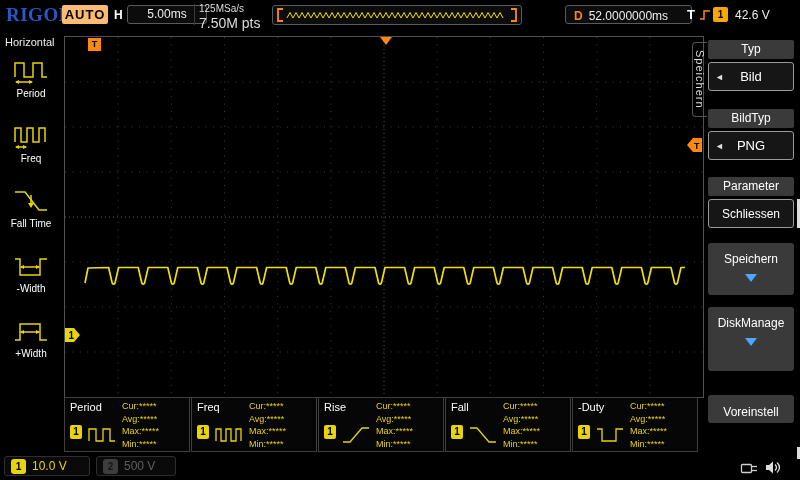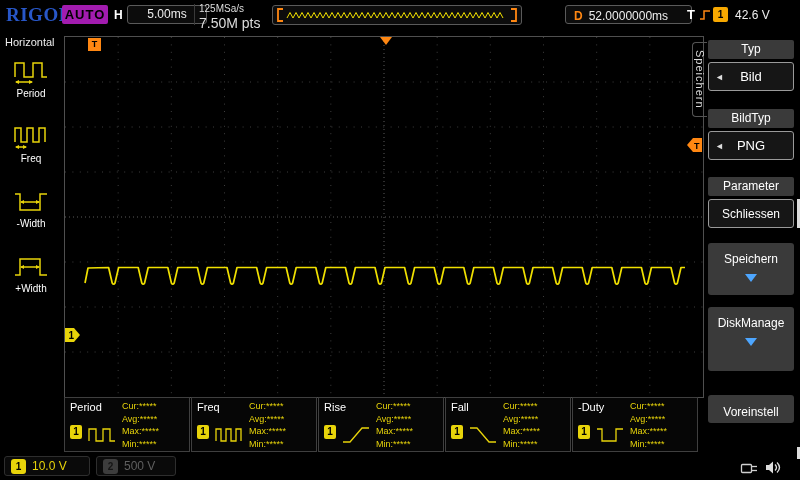--- a/index.html
+++ b/index.html
@@ -3,21 +3,21 @@
 <meta charset="utf-8">
 <style>
   html,body{margin:0;padding:0;background:#000;}
   body{width:800px;height:480px;position:relative;overflow:hidden;
        font-family:"Liberation Sans",sans-serif;color:#fff;}
   .abs{position:absolute;}
 
   
   .logo{left:6px;top:4px;font-family:"Liberation Serif",serif;font-weight:bold;
         font-size:19px;color:#2857c8;letter-spacing:0.5px;}
-  .autobadge{left:62px;top:5px;width:46px;height:19px;background:#a21caf;color:#000;
+  .autobadge{left:62px;top:5px;width:46px;height:19px;background:#fdba74;color:#000;
              font-weight:bold;font-size:13px;text-align:center;line-height:19px;
              border-radius:2px;letter-spacing:1px;}
   .hlabel{left:114px;top:8px;font-size:12px;font-weight:bold;color:#fff;}
   .tbx{border:1px solid #5a5a5a;border-radius:3px;background:#0c0c0c;box-sizing:border-box;}
   .timebase{left:127px;top:5px;width:80px;height:19px;font-size:12px;color:#eee;
             text-align:center;line-height:17px;}
   .vdiv{left:194px;top:4px;width:1px;height:21px;background:#3a3a3a;}
   .srate{left:199px;top:3px;font-size:10px;color:#ddd;}
   .mdepth{left:199px;top:15px;font-size:14px;color:#ddd;}
   .preview{left:272px;top:5px;width:250px;height:20px;}
@@ -123,20 +123,28 @@
     <div class="slabel">Period</div>
   </div>
   <div class="sitem">
     <svg viewBox="0 0 36 30">
       <polyline class="ygl" points="2,21 2,7 8,7 8,21 14,21 14,7 20,7 20,21 26,21 26,7 32,7 32,21"></polyline>
       <line class="ygl" x1="3" y1="26" x2="13" y2="26"></line>
       <path class="yfill" d="M2,26 l4,-2 v4 z"></path>
         <path class="yfill" d="M14,26 l-4,-2 v4 z"></path>
     </svg>
     <div class="slabel">Freq</div>
+  </div>
+  <div class="sitem">
+    <svg viewBox="0 0 36 30">
+      <polyline class="ygl" points="2,6 12,6 26,24 34,24"></polyline>
+      <line class="ygl" x1="18" y1="9" x2="18" y2="19"></line>
+      <path class="yfill" d="M18,22 l-3,-5 h6 z"></path>
+    </svg>
+    <div class="slabel">Fall Time</div>
   </div>
   <div class="sitem">
     <svg viewBox="0 0 36 30">
       <polyline class="ygl" points="2,8 7,8 7,24 27,24 27,8 34,8"></polyline>
       <line class="ygl" x1="8" y1="16" x2="26" y2="16"></line>
       <path class="yfill" d="M7,16 l4,-2 v4 z"></path>
         <path class="yfill" d="M27,16 l-4,-2 v4 z"></path>
     </svg>
     <div class="slabel">-Width</div>
   </div>

